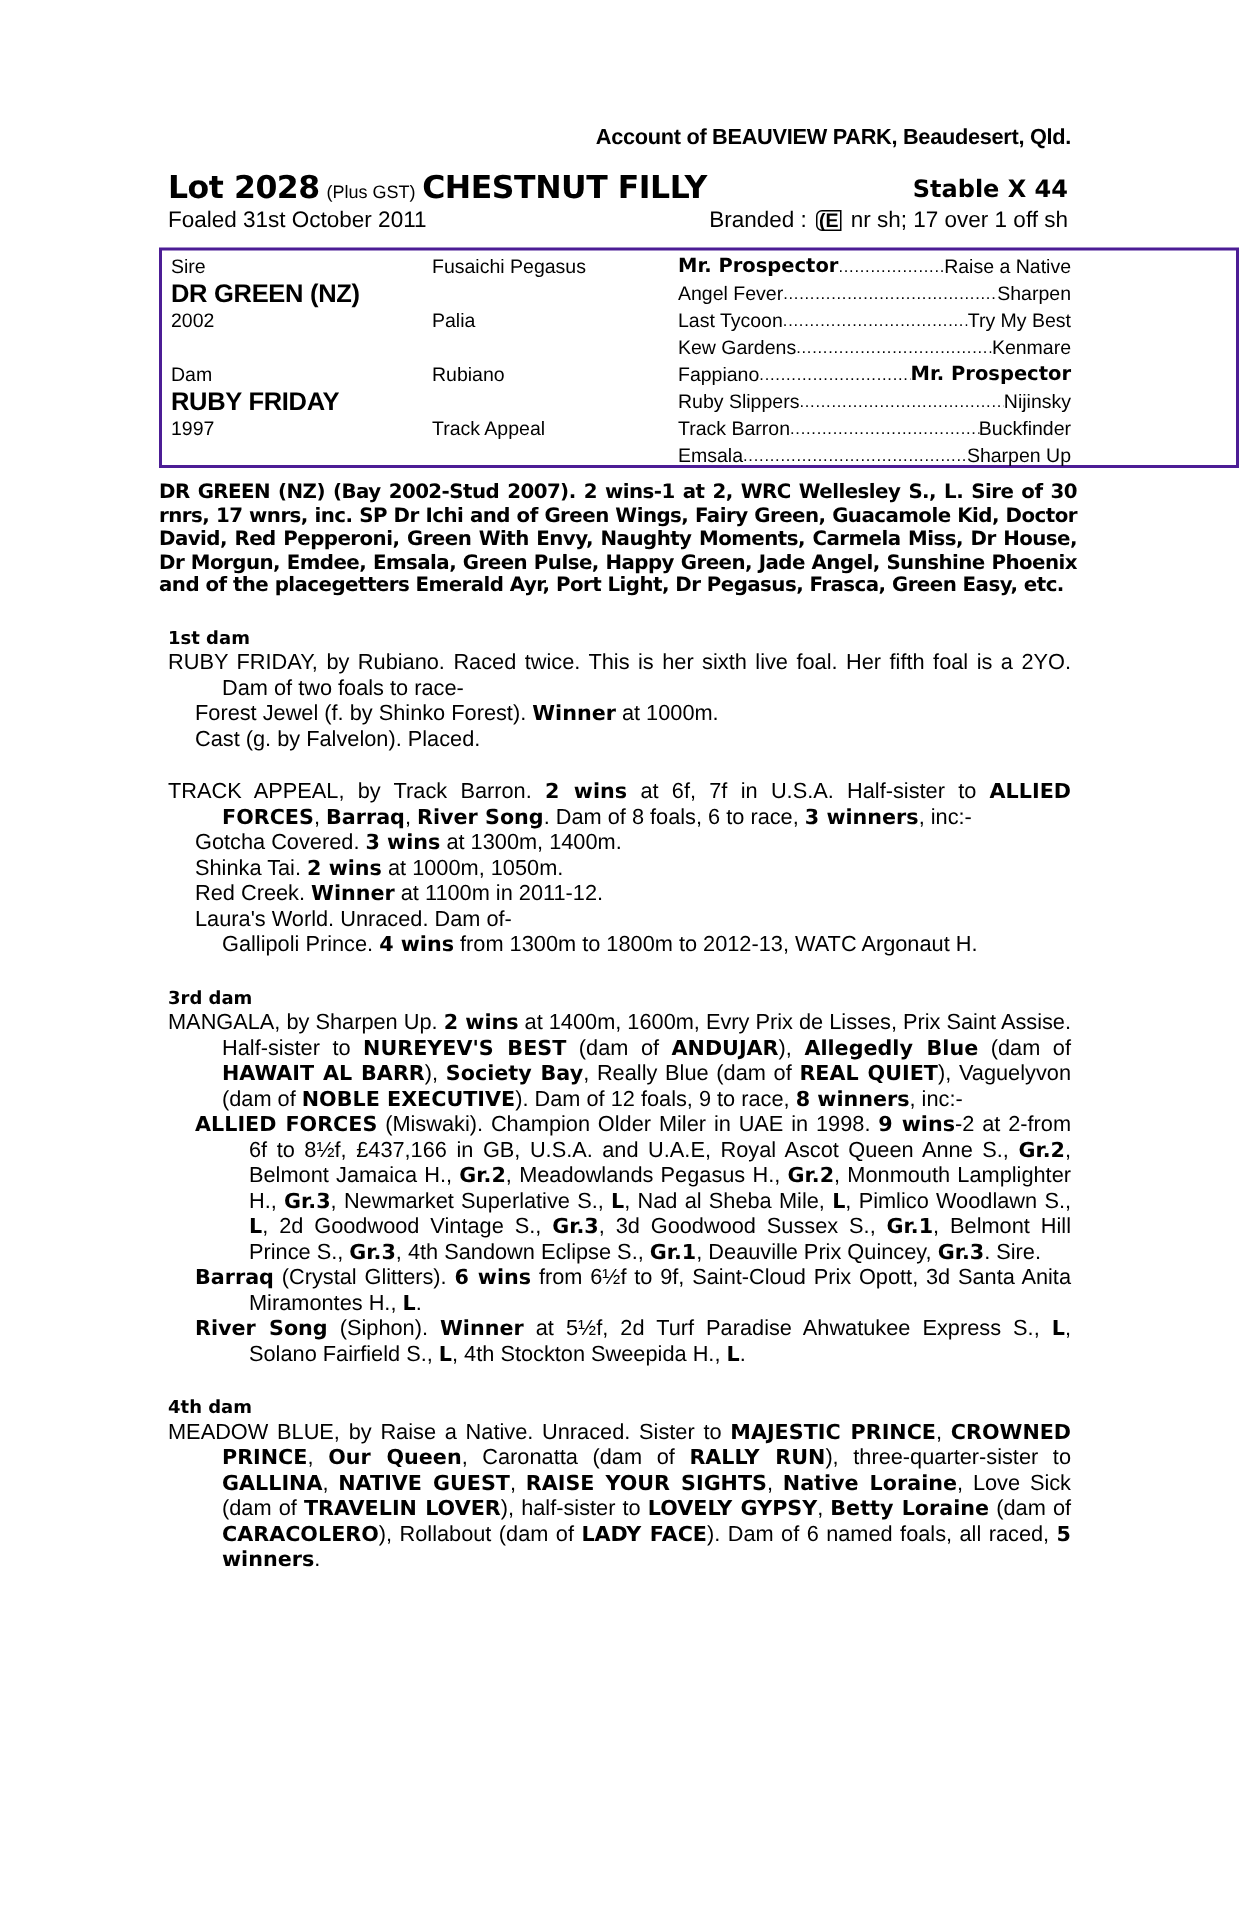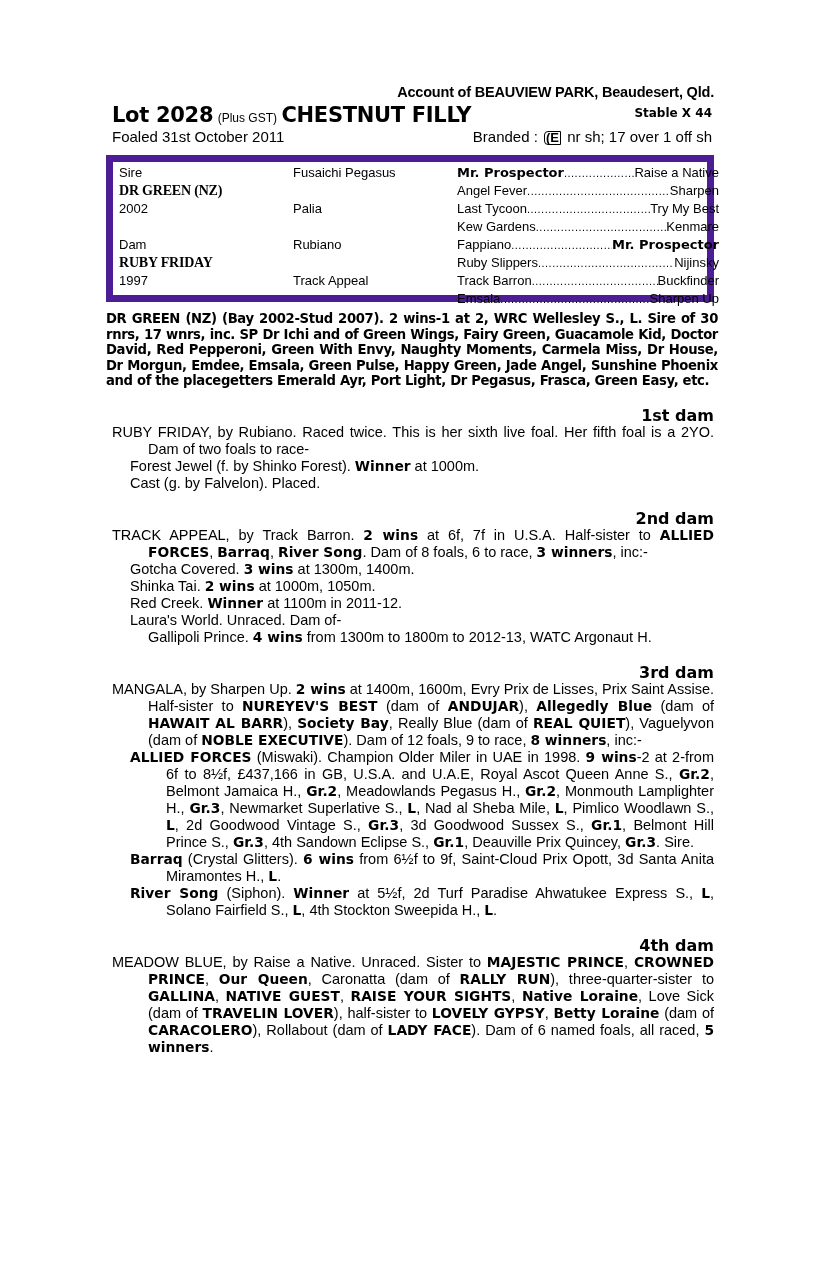--- a/index.html
+++ b/index.html
@@ -1,41 +1,41 @@
 <!DOCTYPE html>
 <html><head>
 <meta charset="utf-8">
 <style>
   html, body { margin: 0; padding: 0; background: #ffffff; }
   body { width: 827px; height: 1270px; position: relative; color: #000; font-family: "Liberation Sans", sans-serif; }
   .page { position: absolute; left: 112px; top: 84px; width: 602px; }
   .acct { text-align: right; font-weight: bold; font-size: 14.5px; line-height: 17px; letter-spacing: -0.2px; }
   .agent { text-align: center; font-size: 14.5px; line-height: 16px; }
-  .lotline { position: relative; height: 25px; margin-top: 2px; }
+  .lotline { position: relative; height: 25px; margin-top: 12px; }
   .lot { font-family: "DejaVu Sans", sans-serif; font-weight: bold; font-size: 21px; line-height: 24px; letter-spacing: -0.3px; }
   .plusgst { font-family: "Liberation Sans", sans-serif; font-weight: normal; font-size: 12px; letter-spacing: 0; }
-  .stable { position: absolute; right: 2px; top: 3px; font-family: "DejaVu Sans", sans-serif; font-weight: bold; font-size: 12px; }
+  .stable { position: absolute; right: 2px; top: 3px; font-family: "DejaVu Sans", sans-serif; font-weight: bold; font-size: 16px; }
   .foalline { position: relative; height: 18px; font-size: 15px; line-height: 18px; }
   .branded { position: absolute; right: 2px; top: 0; text-align: right; }
   .brandmark { display: inline-block; font-weight: bold; font-size: 13px; border: 1px solid #000; border-radius: 4px 0 0 4px; padding: 0 1px; line-height: 12px; margin: 0 2px; }
-  .pedigree { margin-top: 9px; border: 7px solid #4c1d95; margin-left: -6px; width: 608px; height: 147px; position: relative; box-sizing: border-box; }
+  .pedigree { margin-top: 9px; border: 2px solid #4c1d95; margin-left: -6px; width: 720px; height: 147px; position: relative; box-sizing: border-box; }
   .pcol { position: absolute; top: 2px; font-size: 13px; }
   .pcol div { height: 18px; line-height: 18px; }
   .pcol1 { left: 6px; width: 170px; }
   .pcol2 { left: 180px; width: 160px; }
   .pcol3 { left: 344px; width: 262px; }
-  .pcol1 .big { font-family: Liberation Serif, serif; font-weight: bold; font-size: 14px; letter-spacing: -0.2px; }
+  .pcol1 .big { font-family: Liberation Sans, sans-serif; font-weight: bold; font-size: 17px; letter-spacing: -0.2px; }
   .grow { display: flex; height: 17.5px; line-height: 17.5px; font-size: 13px; }
   .grow .a, .grow .b { white-space: nowrap; }
   .grow .dots { flex: 1; overflow: hidden; white-space: nowrap; font-size: 11px; letter-spacing: 0.5px; }
   .grow .dots::after { content: "...................................................................................................."; }
   .grow .bold { font-family: "DejaVu Sans", sans-serif; font-weight: bold; font-size: 13px; text-align: right; }
   .sire-summary { margin-top: 9px; font-family: "DejaVu Sans", sans-serif; font-weight: bold; font-size: 13.2px; line-height: 15.5px; text-align: justify; letter-spacing: -0.35px; margin-left: -6px; margin-right: -4px; }
   .section { margin-top: 18px; }
-  .sechead { font-family: "DejaVu Sans", sans-serif; font-weight: bold; font-size: 16px; line-height: 17px; text-align: right; }
+  .sechead { font-family: "DejaVu Sans", sans-serif; font-weight: bold; font-size: 12px; line-height: 17px; }
   .para { font-size: 14.5px; line-height: 17px; text-align: justify; }
   .para b { font-family: "DejaVu Sans", sans-serif; font-weight: bold; font-size: 13.8px; margin-top: 48px; }
   .lvl0 { padding-left: 36px; text-indent: -36px; }
   .lvl1 { padding-left: 54px; text-indent: -36px; }
   .lvl1n { padding-left: 18px; }
   .lvl2 { padding-left: 72px; text-indent: -36px; }
   .lvl2b { padding-left: 36px; }
 </style>
 </head>
 <body>
@@ -127,21 +127,20 @@
   <div class="sire-summary">DR GREEN (NZ) (Bay 2002-Stud 2007). 2 wins-1 at 2, WRC Wellesley S., L. Sire of 30 rnrs, 17 wnrs, inc. SP Dr Ichi and of Green Wings, Fairy Green, Guacamole Kid, Doctor David, Red Pepperoni, Green With Envy, Naughty Moments, Carmela Miss, Dr House, Dr Morgun, Emdee, Emsala, Green Pulse, Happy Green, Jade Angel, Sunshine Phoenix and of the placegetters Emerald Ayr, Port Light, Dr Pegasus, Frasca, Green Easy, etc.</div>
 
   <div id="sections">
       <div class="section">
         <div class="sechead">1st dam</div>
         <div class="para lvl0">RUBY FRIDAY, by Rubiano. Raced twice. This is her sixth live foal. Her fifth foal is a 2YO. Dam of two foals to race-</div>
         <div class="para lvl1n">Forest Jewel (f. by Shinko Forest). <b>Winner</b> at 1000m.</div>
         <div class="para lvl1n">Cast (g. by Falvelon). Placed.</div>
       </div>
       <div class="section">
-        <div class="sechead">2nd dam</div>
         <div class="para lvl0">TRACK APPEAL, by Track Barron. <b>2 wins</b> at 6f, 7f in U.S.A. Half-sister to <b>ALLIED FORCES</b>, <b>Barraq</b>, <b>River Song</b>. Dam of 8 foals, 6 to race, <b>3 winners</b>, inc:-</div>
         <div class="para lvl1n">Gotcha Covered. <b>3 wins</b> at 1300m, 1400m.</div>
         <div class="para lvl1n">Shinka Tai. <b>2 wins</b> at 1000m, 1050m.</div>
         <div class="para lvl1n">Red Creek. <b>Winner</b> at 1100m in 2011-12.</div>
         <div class="para lvl1n">Laura's World. Unraced. Dam of-</div>
         <div class="para lvl2b">Gallipoli Prince. <b>4 wins</b> from 1300m to 1800m to 2012-13, WATC Argonaut H.</div>
       </div>
       <div class="section">
         <div class="sechead">3rd dam</div>
         <div class="para lvl0">MANGALA, by Sharpen Up. <b>2 wins</b> at 1400m, 1600m, Evry Prix de Lisses, Prix Saint Assise. Half-sister to <b>NUREYEV'S BEST</b> (dam of <b>ANDUJAR</b>), <b>Allegedly Blue</b> (dam of <b>HAWAIT AL BARR</b>), <b>Society Bay</b>, Really Blue (dam of <b>REAL QUIET</b>), Vaguelyvon (dam of <b>NOBLE EXECUTIVE</b>). Dam of 12 foals, 9 to race, <b>8 winners</b>, inc:-</div>

